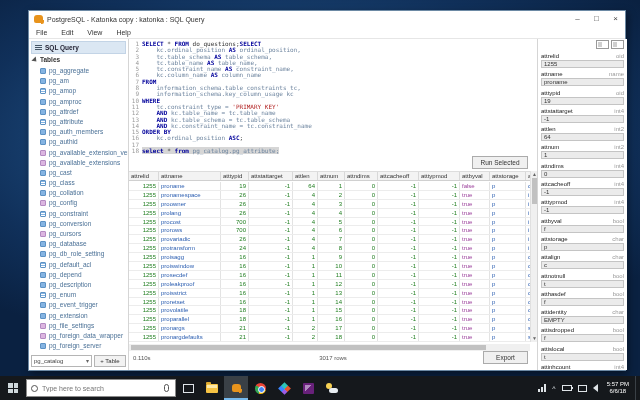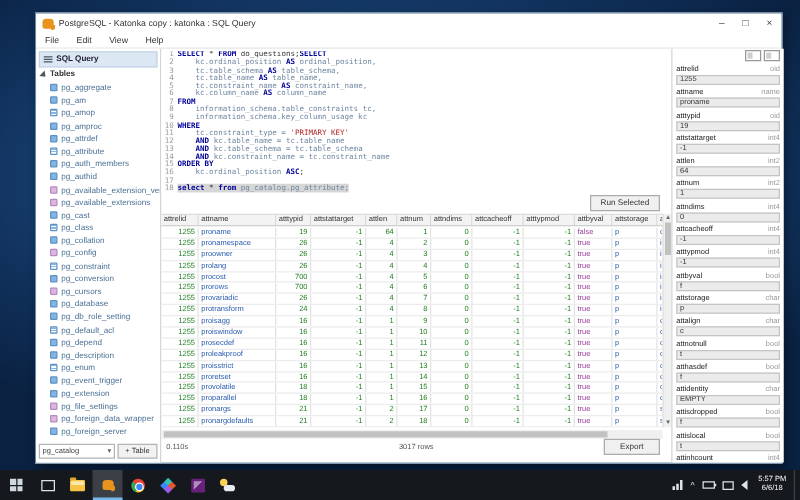--- a/index.html
+++ b/index.html
@@ -391,20 +391,25 @@
 
   <div id="taskbar">
     <div id="start-btn">
       <div class="winlogo">
           <i></i>
           <i></i>
           <i></i>
           <i></i>
         </div>
     </div>
+    <div id="searchbox">
+      <div class="ring"></div>
+      <input id="search-input" placeholder="Type here to search" style="">
+      <div class="mic"></div>
+    </div>
     <div class="tb-icon">
         <div class="taskview"></div>
       </div>
     <div class="tb-icon">
         <div class="folder"></div>
       </div>
     <div class="tb-icon active">
         <div class="elephant" style="margin-left:0;"></div>
       </div>
     <div class="tb-icon">

